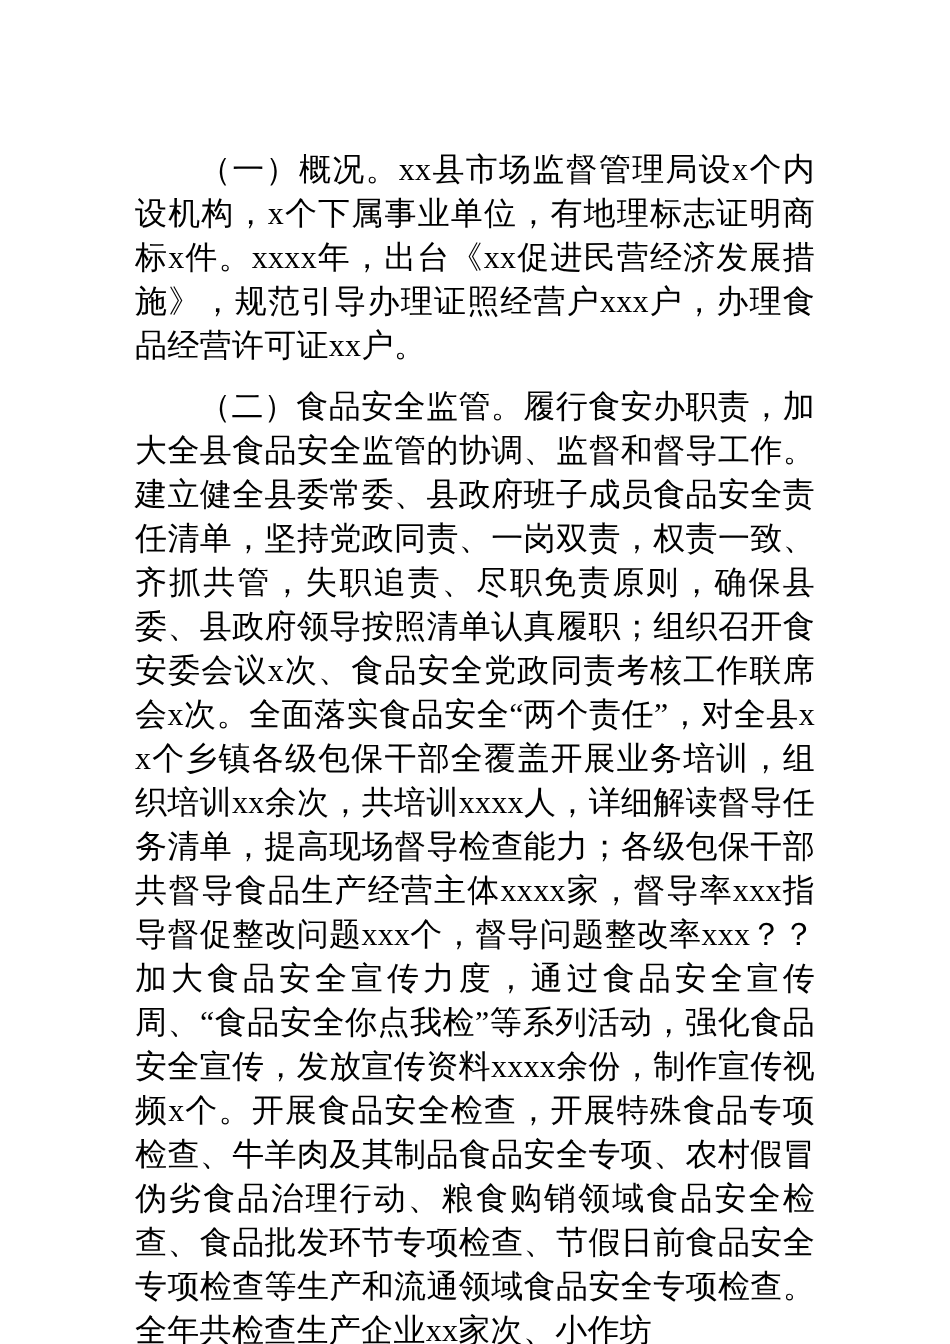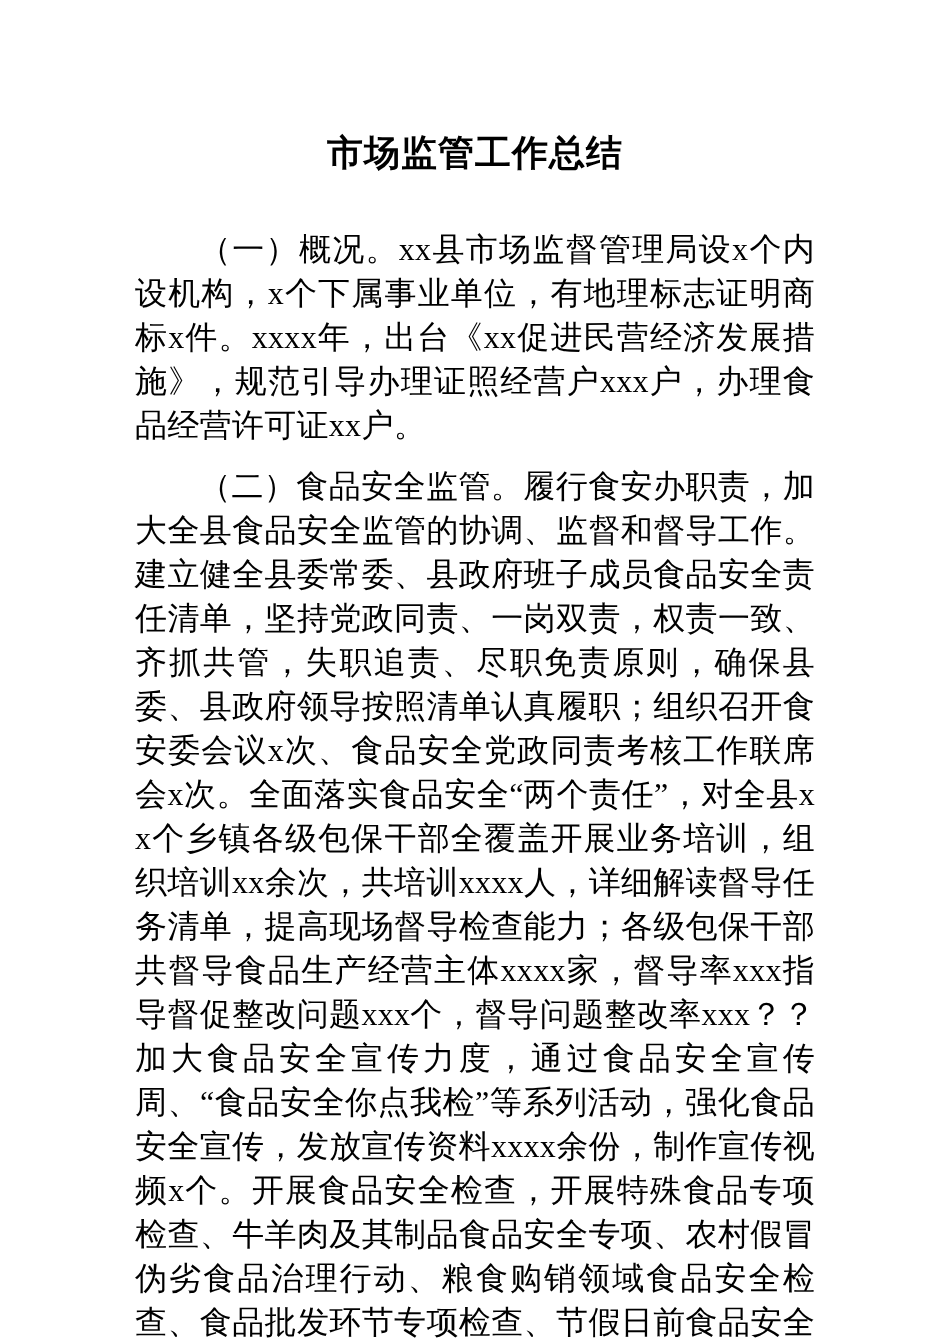--- a/index.html
+++ b/index.html
@@ -37,18 +37,17 @@
     text-indent: 2em;
     letter-spacing: 0.3px;
     color: #000000;
     word-break: break-all;
   }
 </style>
 </head>
 <body>
 
 <div class="page">
-  <h1 class="doc-title">市场监管工作总结</h1>
   <div class="doc-body">
     <p>（一）概况。xx县市场监督管理局设x个内设机构，x个下属事业单位，有地理标志证明商标x件。xxxx年，出台《xx促进民营经济发展措施》，规范引导办理证照经营户xxx户，办理食品经营许可证xx户。</p>
     <p>（二）食品安全监管。履行食安办职责，加大全县食品安全监管的协调、监督和督导工作。建立健全县委常委、县政府班子成员食品安全责任清单，坚持党政同责、一岗双责，权责一致、齐抓共管，失职追责、尽职免责原则，确保县委、县政府领导按照清单认真履职；组织召开食安委会议x次、食品安全党政同责考核工作联席会x次。全面落实食品安全“两个责任”，对全县xx个乡镇各级包保干部全覆盖开展业务培训，组织培训xx余次，共培训xxxx人，详细解读督导任务清单，提高现场督导检查能力；各级包保干部共督导食品生产经营主体xxxx家，督导率xxx指导督促整改问题xxx个，督导问题整改率xxx？？加大食品安全宣传力度，通过食品安全宣传周、“食品安全你点我检”等系列活动，强化食品安全宣传，发放宣传资料xxxx余份，制作宣传视频x个。开展食品安全检查，开展特殊食品专项检查、牛羊肉及其制品食品安全专项、农村假冒伪劣食品治理行动、粮食购销领域食品安全检查、食品批发环节专项检查、节假日前食品安全专项检查等生产和流通领域食品安全专项检查。全年共检查生产企业xx家次、小作坊</p>
   </div>
 </div>
 
 </body></html>

